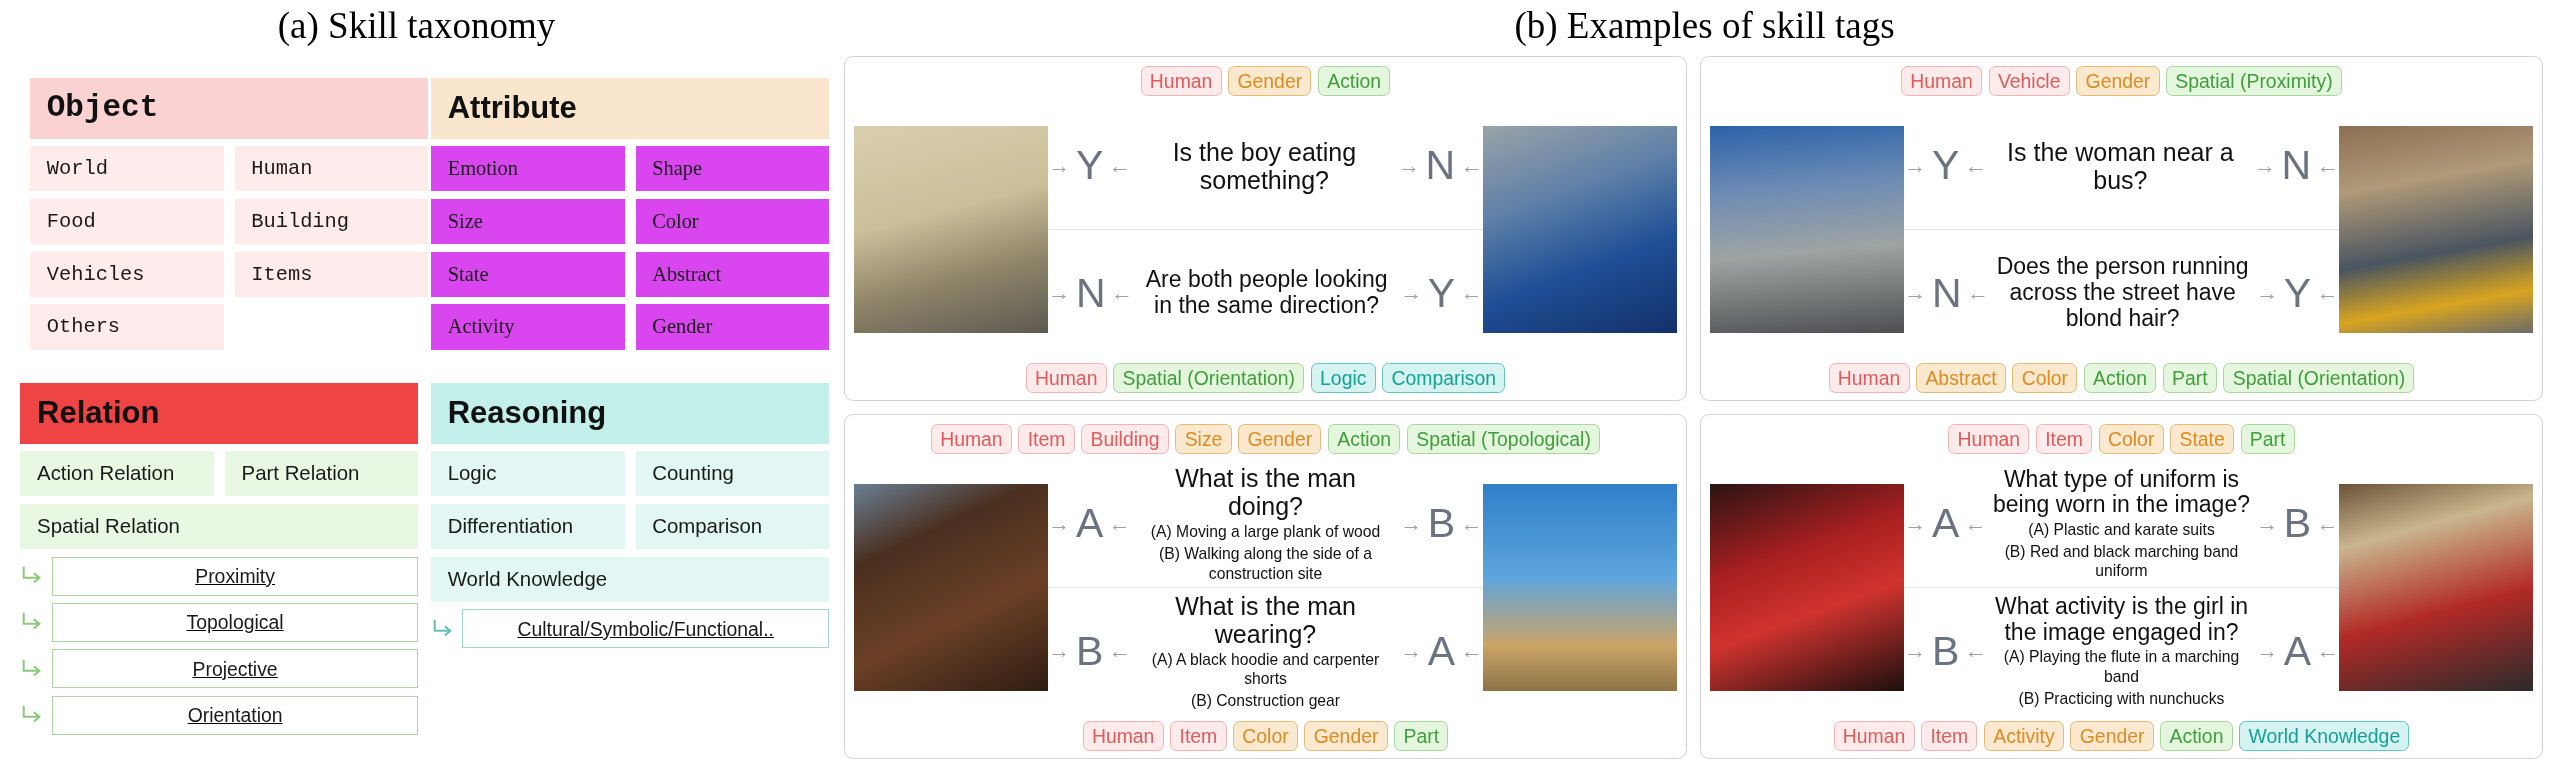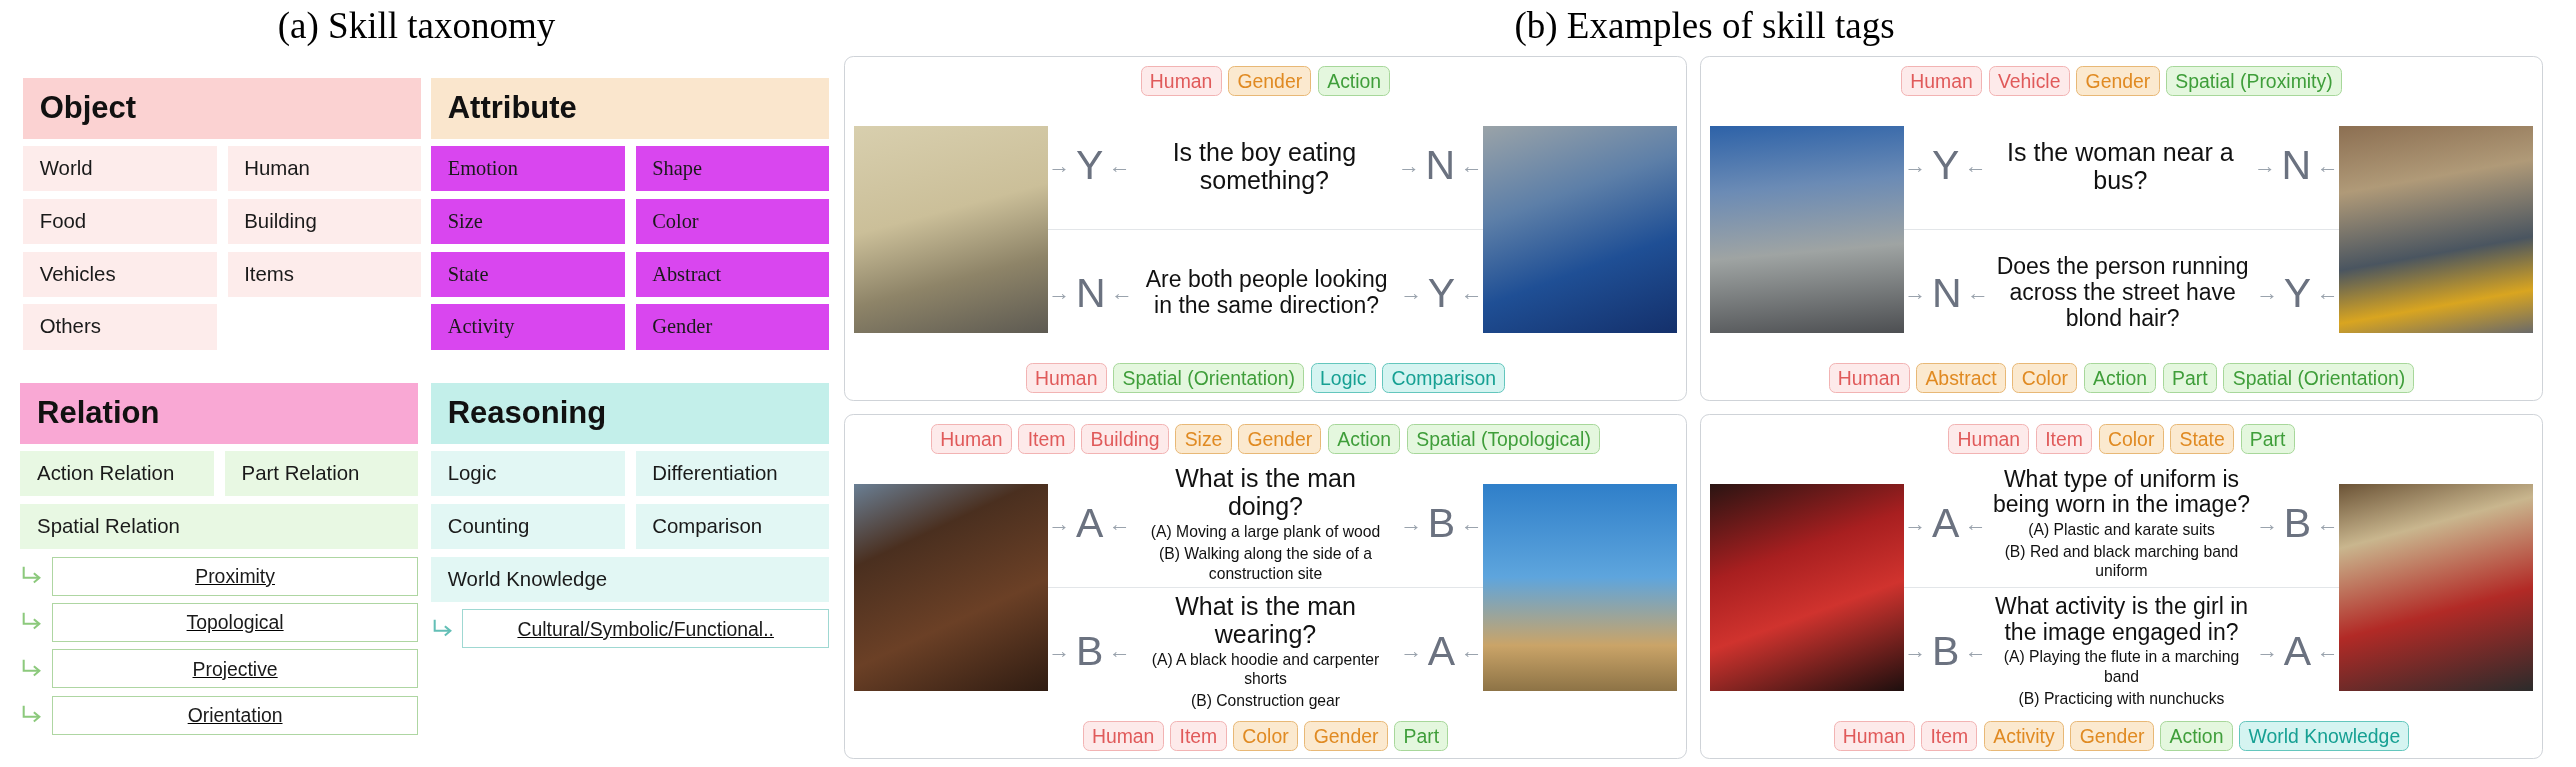--- a/index.html
+++ b/index.html
@@ -18,41 +18,41 @@
   }
   #caption-a{left:0;top:3.7px;width:833px;}
   #caption-b{left:833px;top:3.7px;width:1743px;}
 
   
   #panel-a{position:absolute;left:0px;top:78px;width:814px;height:685px;}
   .tax-grid{
     position:absolute;display:grid;grid-template-columns:1fr 1fr;
     gap:7.4px 11px;width:398px;
   }
-  #grp-object   {left:23px; top:0px;}
+  #grp-object   {left:30px; top:0px;font-family:Liberation Mono, monospace;}
   #grp-attribute{left:431px;top:0px;}
   #grp-relation {left:20.4px; top:305px;}
   #grp-reasoning{left:431px;top:305px;}
 
   .grp-header{
     grid-column:1 / span 2;
     font-size:31px;font-weight:bold;color:#111;
     padding:14px 16.7px;line-height:1.05;
   }
   .cell{
     font-size:20.4px;color:#1a1a1a;padding:12px 16.7px;line-height:1.05;
   }
   .cell.full{grid-column:1 / span 2;}
 
   
   .theme-object .grp-header{background:#fbd2d2;}
   .theme-object .cell{background:#fdeceb;}
   .theme-attribute .grp-header{background:#fae6cd;}
   .theme-attribute .cell{background:#d946ef;font-family:Liberation Serif, serif;}
-  .theme-relation .grp-header{background:#f9a8d4;}
+  .theme-relation .grp-header{background:#ef4444;}
   .theme-relation .cell{background:#e8f8e3;}
   .theme-reasoning .grp-header{background:#c3efea;}
   .theme-reasoning .cell{background:#e2f7f4;}
 
   
   .subrow{
     grid-column:1 / span 2;display:grid;grid-template-columns:1fr;
     gap:7.4px 11px;
     text-decoration:underline;
   }
@@ -191,22 +191,22 @@
               <path d="M15 10 L21 15 L15 20" stroke="#8cc97c" stroke-width="2.2" fill="none"></path>
             </svg>
           <span class="subbox">Orientation</span>
         </div>
       </div>
     </div>
 
     <div class="tax-grid theme-reasoning" id="grp-reasoning">
       <div class="grp-header">Reasoning</div>
       <div class="cell">Logic</div>
+      <div class="cell">Counting</div>
       <div class="cell">Differentiation</div>
-      <div class="cell">Counting</div>
       <div class="cell">Comparison</div>
       <div class="cell full">World Knowledge</div>
       <div class="subrow">
         <div class="subnode wide">
           <svg class="arrow-el" viewBox="0 0 26 26">
               <path d="M4 3 V15 H20" stroke="#63bfb6" stroke-width="2.2" fill="none"></path>
               <path d="M15 10 L21 15 L15 20" stroke="#63bfb6" stroke-width="2.2" fill="none"></path>
             </svg>
           <span class="subbox">Cultural/Symbolic/Functional..</span>
         </div>

